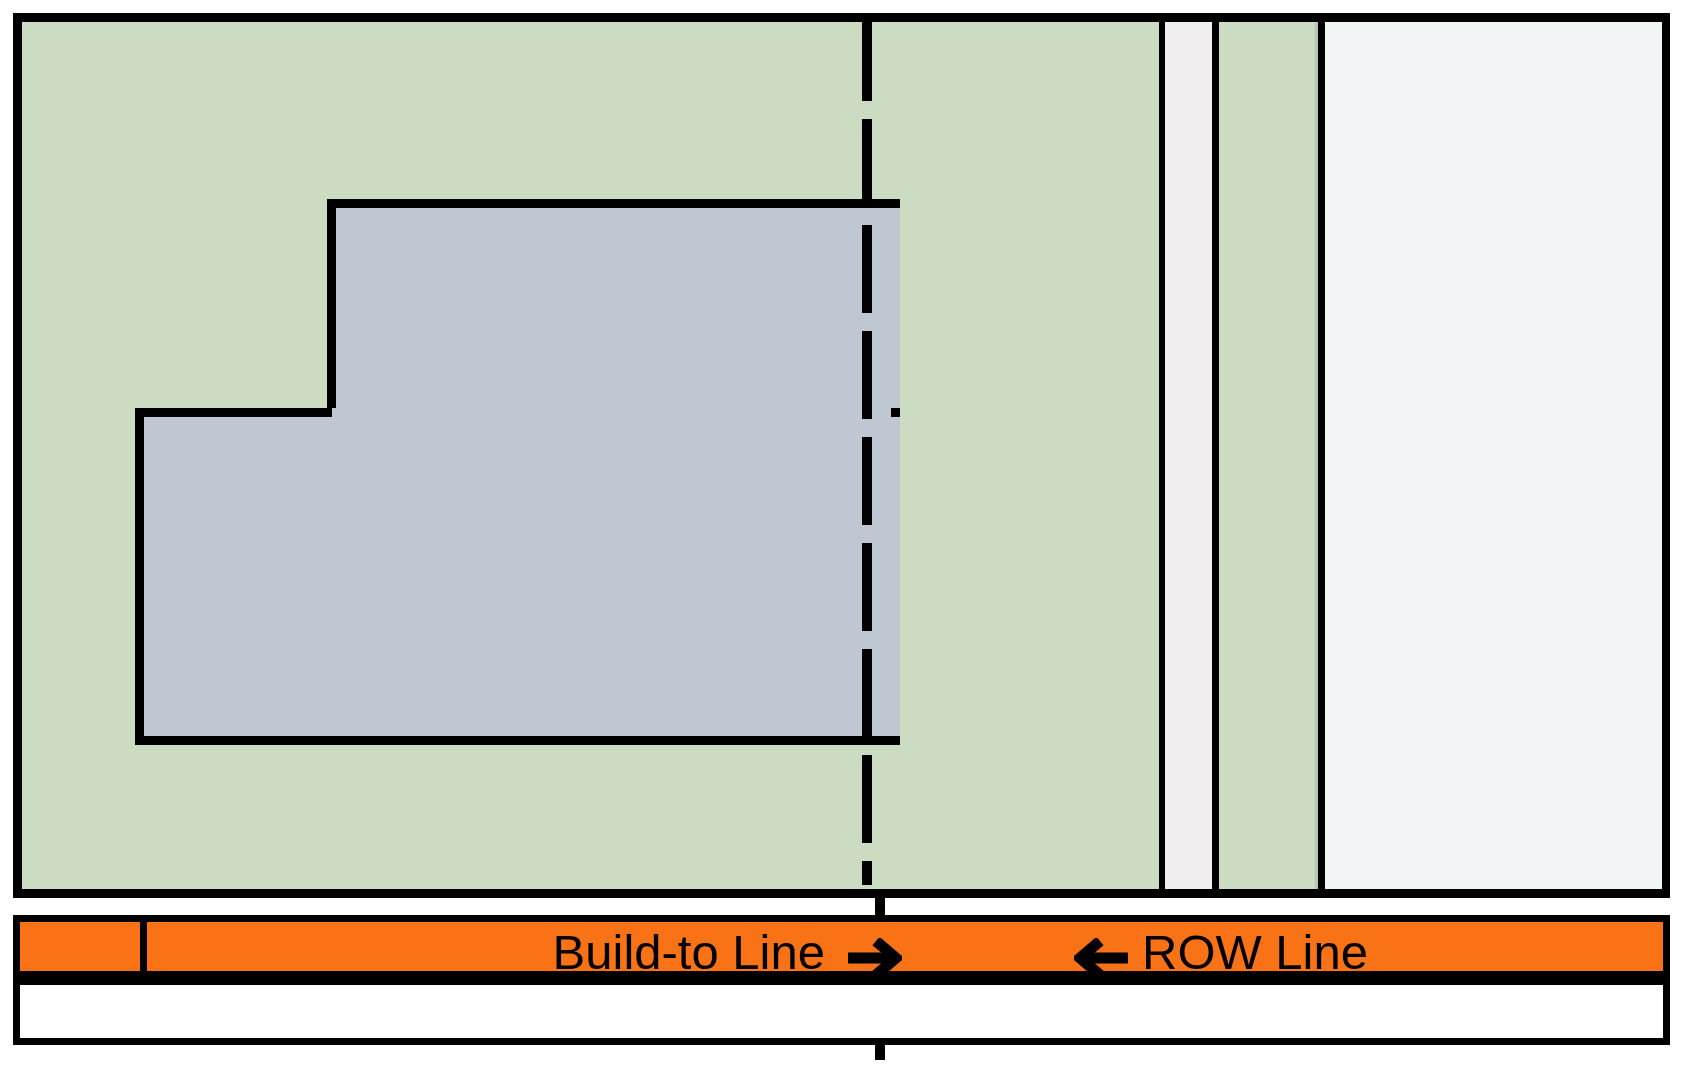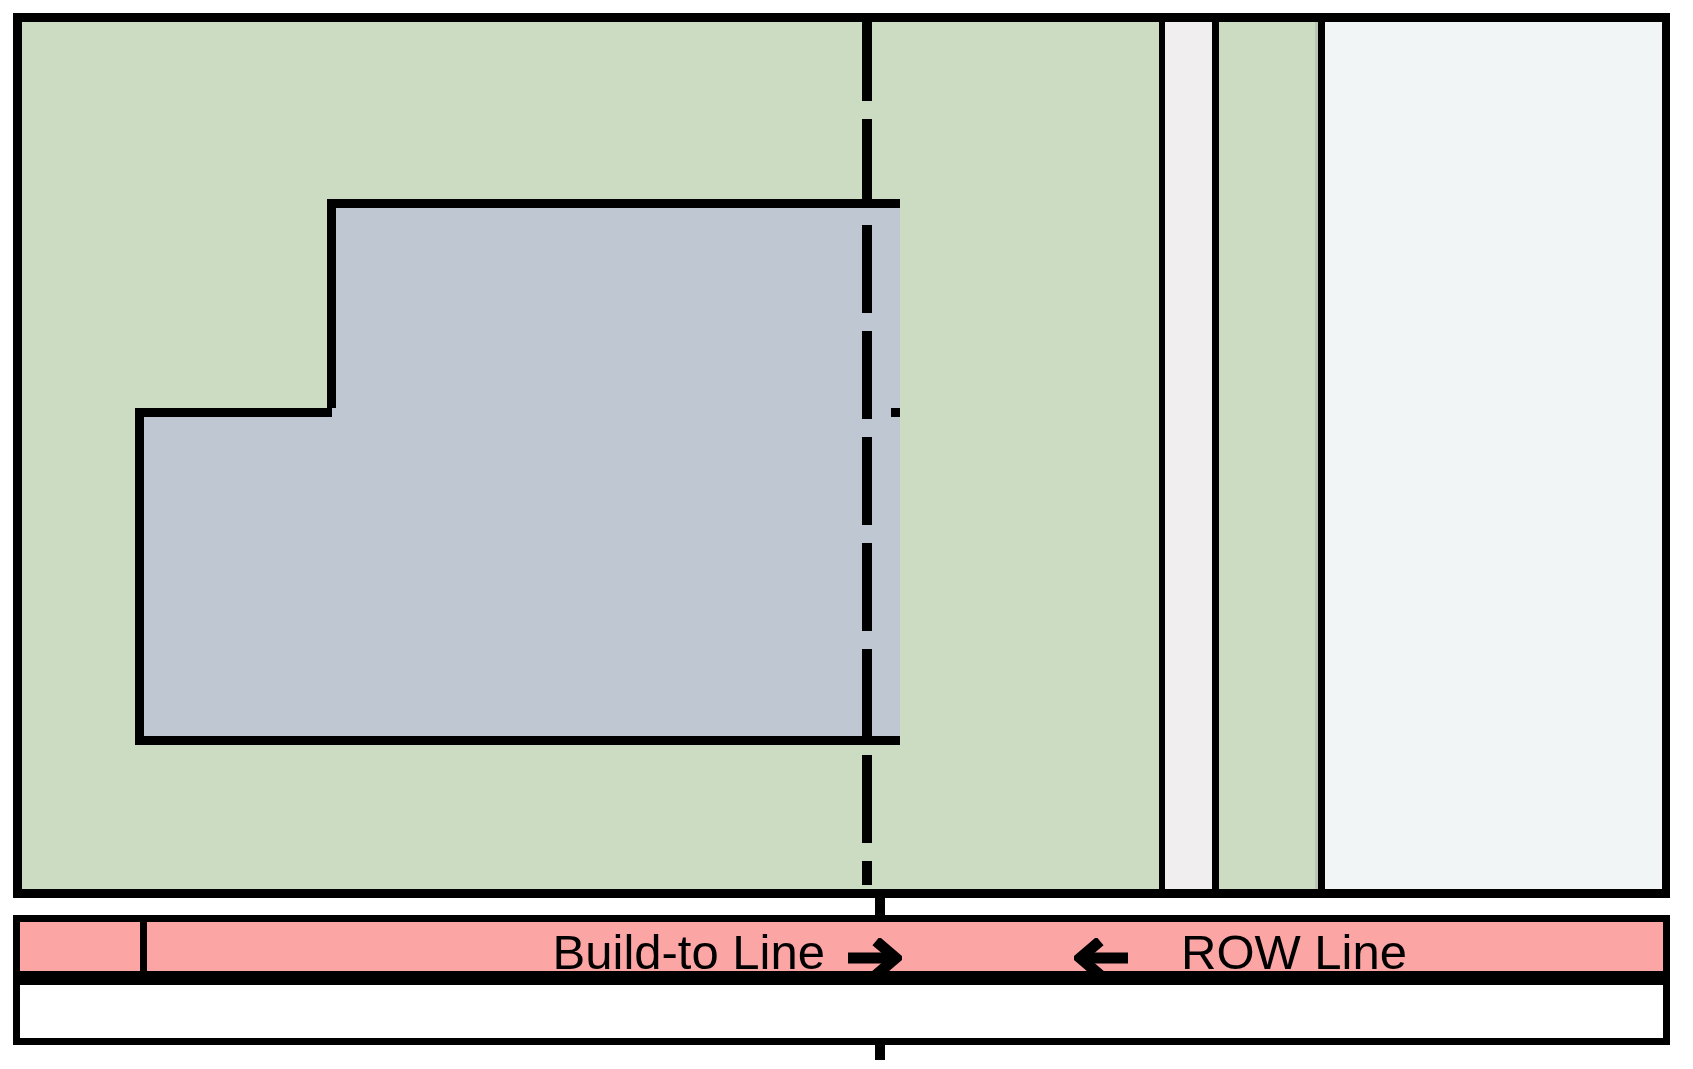--- a/index.html
+++ b/index.html
@@ -145,21 +145,21 @@
 
   
   .label-band {
     position: absolute;
     left: 13px;
     top: 915px;
     width: 1657px;
     height: 63px;
     border: 7px solid #000000;
     box-sizing: border-box;
-    background: #fca5a5;
+    background: #f97316;
   }
   .bottom-band {
     position: absolute;
     left: 13px;
     top: 978px;
     width: 1657px;
     height: 67px;
     border: 7px solid #000000;
     box-sizing: border-box;
     background: #ffffff;
@@ -180,21 +180,20 @@
     white-space: nowrap;
     font-family: "Liberation Sans", sans-serif;
   }
   .label-buildto {
     right: 838px;
     top: 6px;
   }
   .label-row {
     left: 1122px;
     top: 6px;
-    margin-left: 39px;
   }
 
   .arrow-svg { position: absolute; }
   .arrow-right { left: 826px; top: 16px; }
   .arrow-left  { left: 1054px; top: 16px; }
 </style>
 </head>
 <body>
 
 <div id="diagram">

